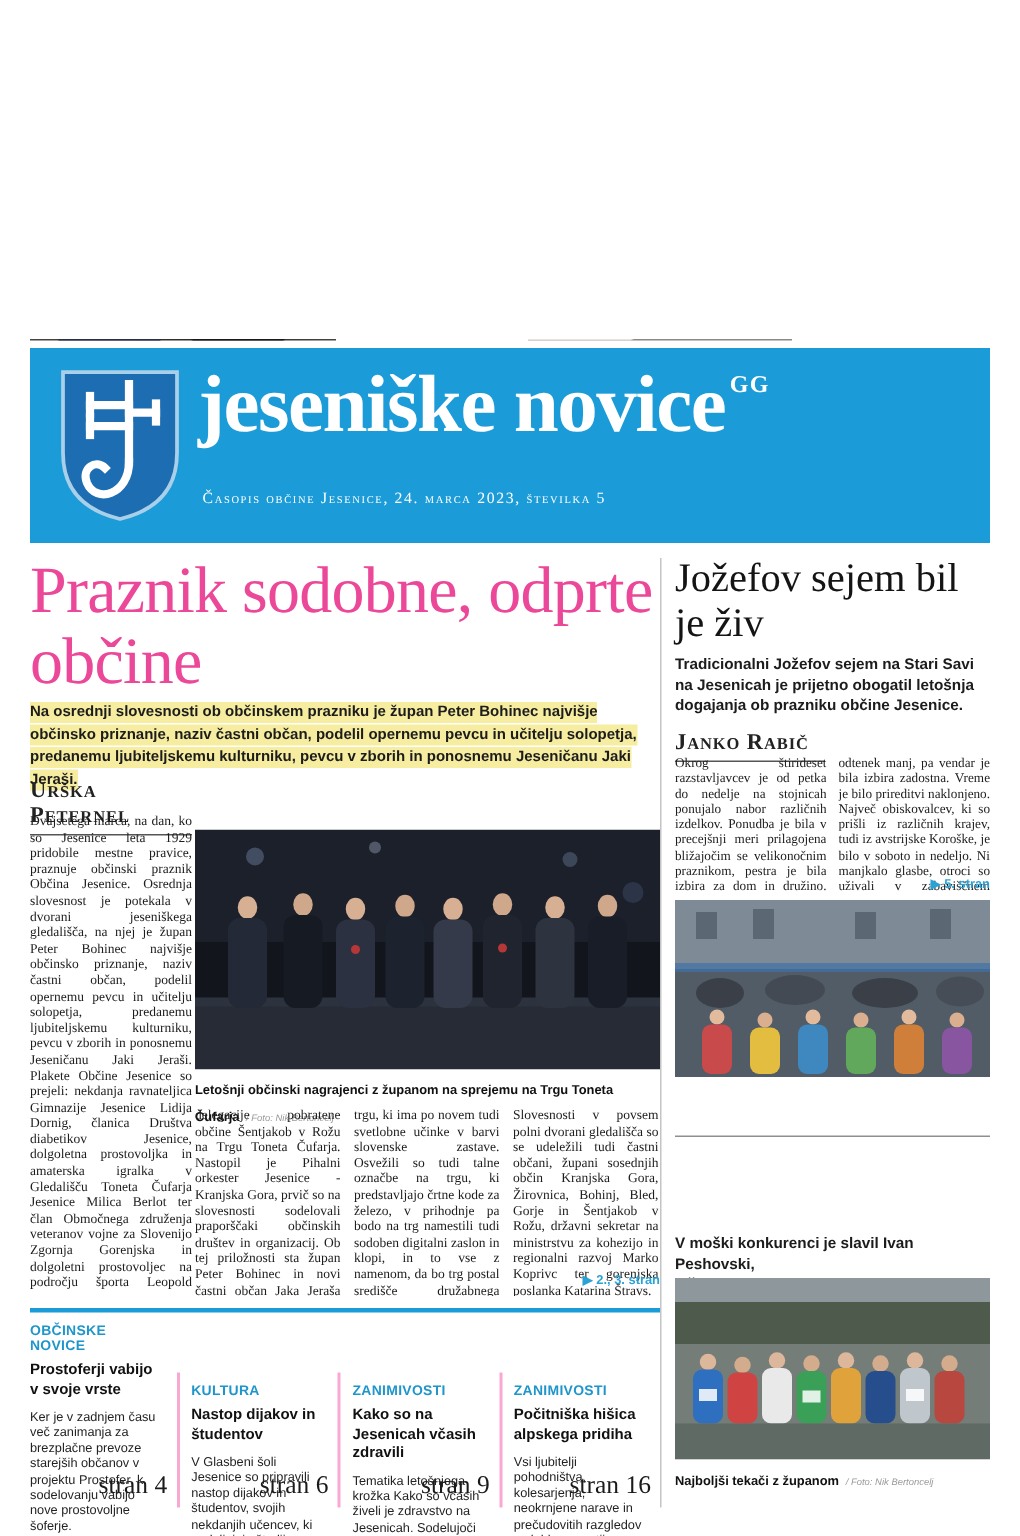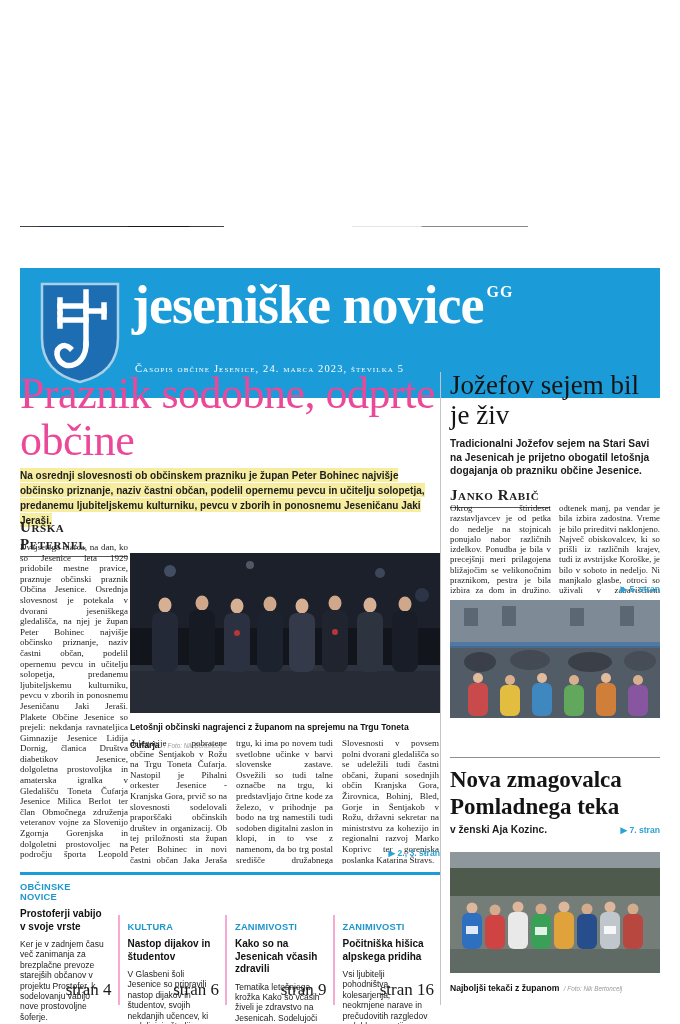--- a/index.html
+++ b/index.html
@@ -38,21 +38,21 @@
   .teaser-1{left:232px;top:64px;width:113px;height:162px;}
   .teaser-2{left:540px;top:64px;width:120px;height:162px;}
   .teaser h3{margin:0 0 9px 0;font-family:"Liberation Serif",serif;font-weight:bold;
              font-size:20px;line-height:21px;color:#1e96cb;letter-spacing:-0.3px;}
   .teaser p{margin:0;font-size:10.3px;font-weight:bold;line-height:13px;color:#222;}
   .teaser .page{position:absolute;bottom:0;right:0;font-family:"Liberation Serif",serif;
                 font-size:17px;color:#1a1a1a;}
   .vr-teaser{left:533px;top:64px;width:1px;height:146px;background:#c8c8c8;}
 
   
-  .masthead{left:20px;top:232px;width:640px;height:130px;background:#1b9cd8;margin-top:36px;}
+  .masthead{left:20px;top:232px;width:640px;height:130px;background:#1b9cd8;}
   .shield{position:absolute;left:18px;top:12px;width:84px;height:106px;}
   .mast-title{position:absolute;left:112px;top:6px;margin:0;color:#fff;white-space:nowrap;
               font-family:"Liberation Serif",serif;font-weight:bold;font-size:54px;letter-spacing:-1px;}
   .mast-gg{font-size:16px;font-weight:bold;position:relative;top:-26px;margin-left:3px;letter-spacing:1px;}
   .mast-sub{position:absolute;left:115px;top:95px;color:#fff;font-family:"Liberation Serif",serif;
             font-variant:small-caps;font-size:10.5px;letter-spacing:1.1px;white-space:nowrap;}
 
   
   .headline1{left:20px;top:370px;width:428px;margin:0;font-family:"Liberation Serif",serif;
              font-weight:normal;font-size:44px;line-height:47px;color:#ec4899;letter-spacing:-0.5px;}
@@ -236,22 +236,22 @@
         <circle cx="156" cy="78" r="5" fill="#e2bb9c"></circle>
           <rect x="146" y="83" width="20" height="33" rx="6" fill="#cf7f3a"></rect>
         <circle cx="188" cy="80" r="5" fill="#d9af90"></circle>
           <rect x="178" y="85" width="20" height="31" rx="6" fill="#8855a0"></rect>
       </g>
     </svg>
   </div>
 
   <div class="abs hr-side"></div>
 
-  <h2 class="abs headline3">Nova zmagovalca Pomladnega teka</h2>
   <div class="abs lead3">
+    <div>V moški konkurenci je slavil Ivan Peshovski,</div>
     <div class="lead3-row">
       <span>v ženski Aja Kozinc.</span>
       <span class="contlink"><span>▶</span> <span>7. stran</span></span>
     </div>
   </div>
 
   <div class="abs photo photo-side2">
     <svg viewBox="0 0 210 121" preserveAspectRatio="none" width="100%" height="100%" aria-hidden="true">
       <rect width="210" height="121" fill="#8d979c"></rect>
       <rect y="16" width="210" height="28" fill="#4e5a4c"></rect>

